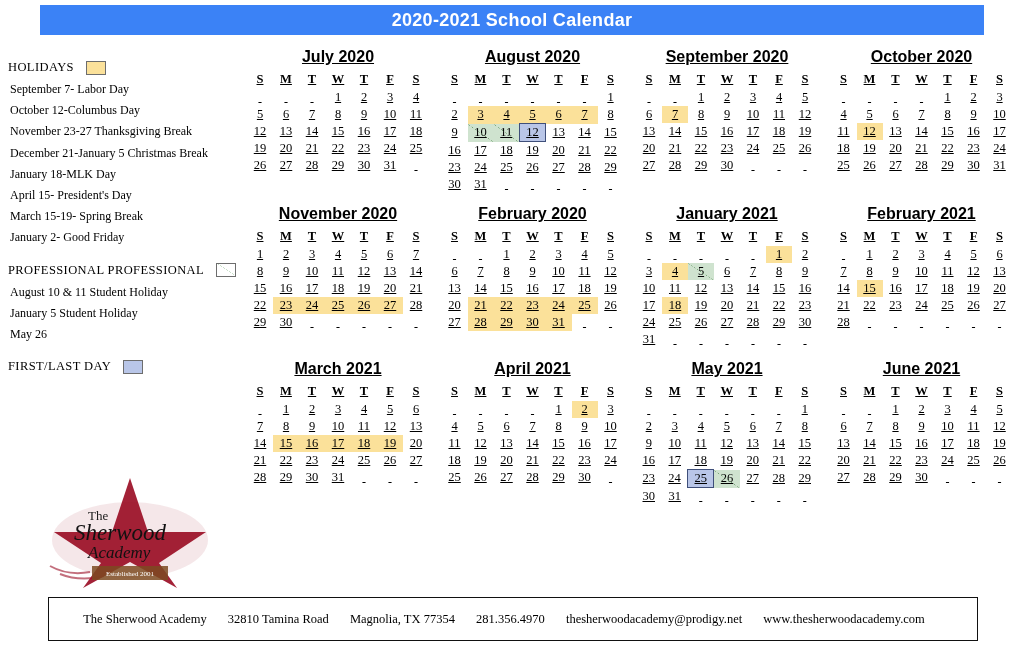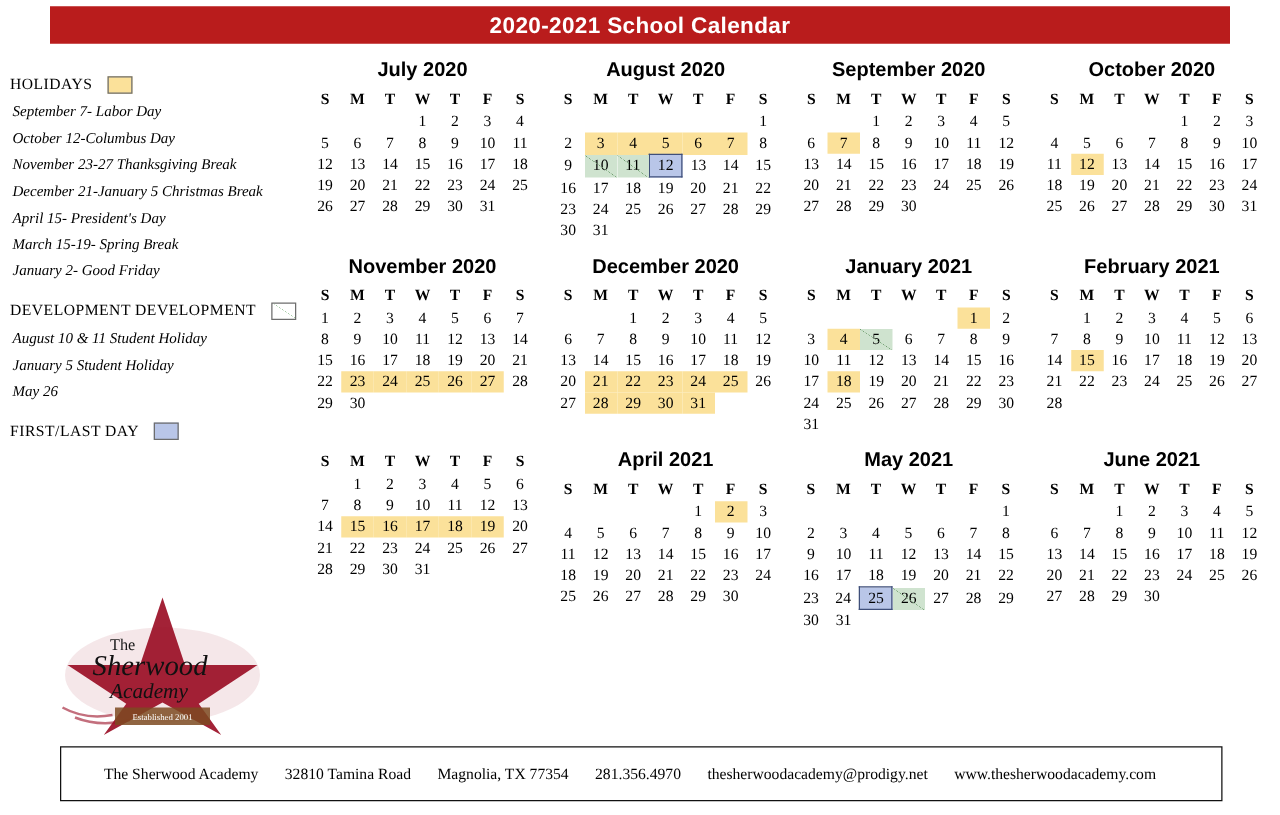--- a/index.html
+++ b/index.html
@@ -6,21 +6,21 @@
   body{
     width:1024px;height:652px;
     background:#ffffff;
     font-family:"Liberation Serif", serif;
     color:#000;
     position:relative;
     overflow:hidden;
   }
   .title-bar{
     position:absolute;left:40px;top:5px;width:944px;height:30px;
-    background:#b91c1c;
+    background:#3b82f6;
     display:flex;align-items:center;justify-content:center;
   }
   .title-bar .title{
     color:#ffffff;font-weight:bold;font-size:18px;letter-spacing:.3px;
     font-family:"Liberation Sans", sans-serif;
   }
 
   
   .legend{position:absolute;left:8px;top:60px;width:235px;}
   .legend-head{
@@ -29,27 +29,27 @@
   }
   .swatch{display:inline-block;width:18px;height:12px;border:1px solid #6d6d6d;}
   .sw-holiday{background:#fbe19a;}
   .sw-pd{background:#ffffff;position:relative;overflow:hidden;}
   .sw-pd:after{
     content:"";position:absolute;left:-2px;top:-2px;width:24px;height:16px;
     background:linear-gradient(to top right, transparent 49%, #8fbf8f 50%, transparent 51%);
   }
   .sw-first{background:#b9c6e8;}
   .legend-list{margin:2px 0 14px 0;padding:0;list-style:none;}
-  .legend-list li{font-size:12px;padding:4px 0 4px 2px;line-height:1.1;font-style:italic;}
+  .legend-list li{font-size:12px;padding:4px 0 4px 2px;line-height:1.1;}
 
   
   .months{
     position:absolute;left:243px;top:48px;width:778px;
     display:grid;grid-template-columns:repeat(4,1fr);
-    row-gap:12px;column-gap:0px;
+    row-gap:12px;column-gap:0px;text-decoration:underline;
   }
   .month{width:190px;}
   .month h3{
     margin:0 0 4px 0;text-align:center;font-size:16px;font-weight:bold;
     font-family:"Liberation Sans", sans-serif;
   }
   table.cal{border-collapse:collapse;margin:0 auto;}
   table.cal th{
     font-size:12.5px;font-weight:bold;width:24px;height:17px;text-align:center;
     font-family:"Liberation Serif", serif;
@@ -90,27 +90,28 @@
 
   <div class="legend-head">
     <span>HOLIDAYS</span>
     <span class="swatch sw-holiday"></span>
   </div>
   <ul class="legend-list">
     <li>September 7- Labor Day</li>
     <li>October 12-Columbus Day</li>
     <li>November 23-27 Thanksgiving Break</li>
     <li>December 21-January 5 Christmas Break</li>
+    <li>January 18-MLK Day</li>
     <li>April 15- President's Day</li>
     <li>March 15-19- Spring Break</li>
     <li>January 2- Good Friday</li>
   </ul>
 
   <div class="legend-head">
-    <span>DEVELOPMENT DEVELOPMENT</span>
+    <span>PROFESSIONAL PROFESSIONAL</span>
     <span class="swatch sw-pd"></span>
   </div>
   <ul class="legend-list">
     <li>August 10 &amp; 11 Student Holiday</li>
     <li>January 5 Student Holiday</li>
     <li>May 26</li>
   </ul>
 
   <div class="legend-head">
     <span>FIRST/LAST DAY</span>
@@ -439,21 +440,21 @@
             <td>&nbsp;</td>
             <td>&nbsp;</td>
             <td>&nbsp;</td>
             <td>&nbsp;</td>
             <td>&nbsp;</td>
           </tr>
         </tbody>
       </table>
     </div>
     <div class="month">
-      <h3>December 2020</h3>
+      <h3>February 2020</h3>
       <table class="cal">
         <thead>
           <tr>
             <th>S</th>
             <th>M</th>
             <th>T</th>
             <th>W</th>
             <th>T</th>
             <th>F</th>
             <th>S</th>
@@ -637,20 +638,21 @@
             <td>&nbsp;</td>
             <td>&nbsp;</td>
             <td>&nbsp;</td>
             <td>&nbsp;</td>
             <td>&nbsp;</td>
           </tr>
         </tbody>
       </table>
     </div>
     <div class="month">
+      <h3>March 2021</h3>
       <table class="cal">
         <thead>
           <tr>
             <th>S</th>
             <th>M</th>
             <th>T</th>
             <th>W</th>
             <th>T</th>
             <th>F</th>
             <th>S</th>

